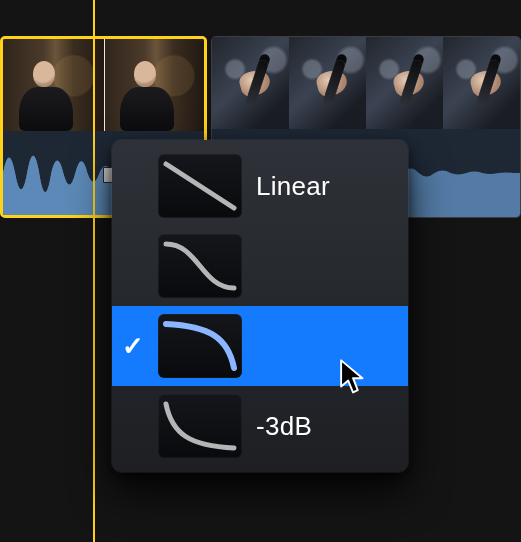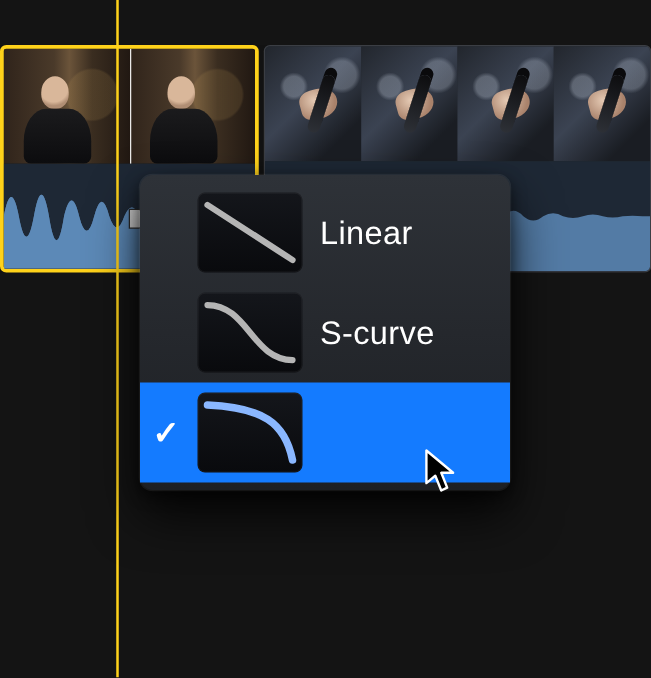--- a/index.html
+++ b/index.html
@@ -294,32 +294,40 @@
     <span class="menu-label">Linear</span>
   </div>
 
   <div class="menu-item">
     <span class="check"></span>
     <span class="shape-swatch">
       <svg viewBox="0 0 84 64">
           <path d="M8 10 C 40 10, 44 54, 76 54" stroke="#b5b5b5" stroke-width="5" fill="none" stroke-linecap="round"></path>
         </svg>
     </span>
-    <span class="menu-label">S-curve</span>
   </div>
 
   <div class="menu-item selected">
     <span class="check">✓</span>
     <span class="shape-swatch">
       <svg viewBox="0 0 84 64">
           <path d="M8 10 C 52 12, 70 24, 76 54" stroke="#8ab7ff" stroke-width="6" fill="none" stroke-linecap="round"></path>
         </svg>
     </span>
   </div>
 
+  <div class="menu-item">
+    <span class="check"></span>
+    <span class="shape-swatch">
+      <svg viewBox="0 0 84 64">
+          <path d="M8 10 C 14 40, 32 52, 76 54" stroke="#b5b5b5" stroke-width="5" fill="none" stroke-linecap="round"></path>
+        </svg>
+    </span>
+    <span class="menu-label">-3dB</span>
+  </div>
 
 </div>
 
 <div class="cursor">
   <svg viewBox="0 0 24 32">
     <path d="M2 2 L2 24 L8 19 L12 29 L16 27 L12 17 L20 17 Z" fill="#000" stroke="#fff" stroke-width="1.6" stroke-linejoin="round"></path>
   </svg>
 </div>
 
 </body></html>

